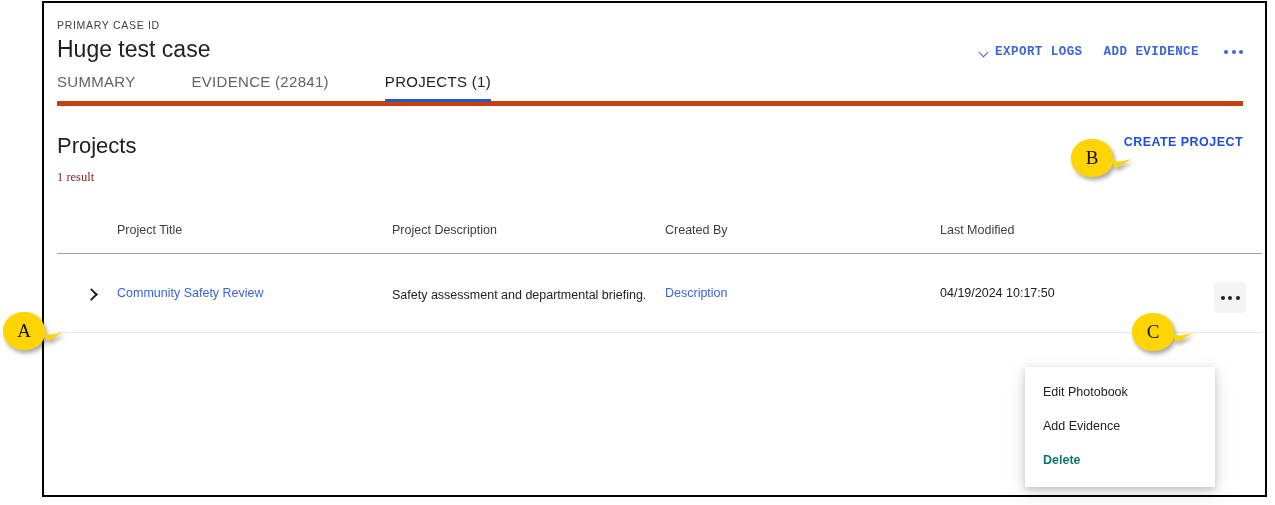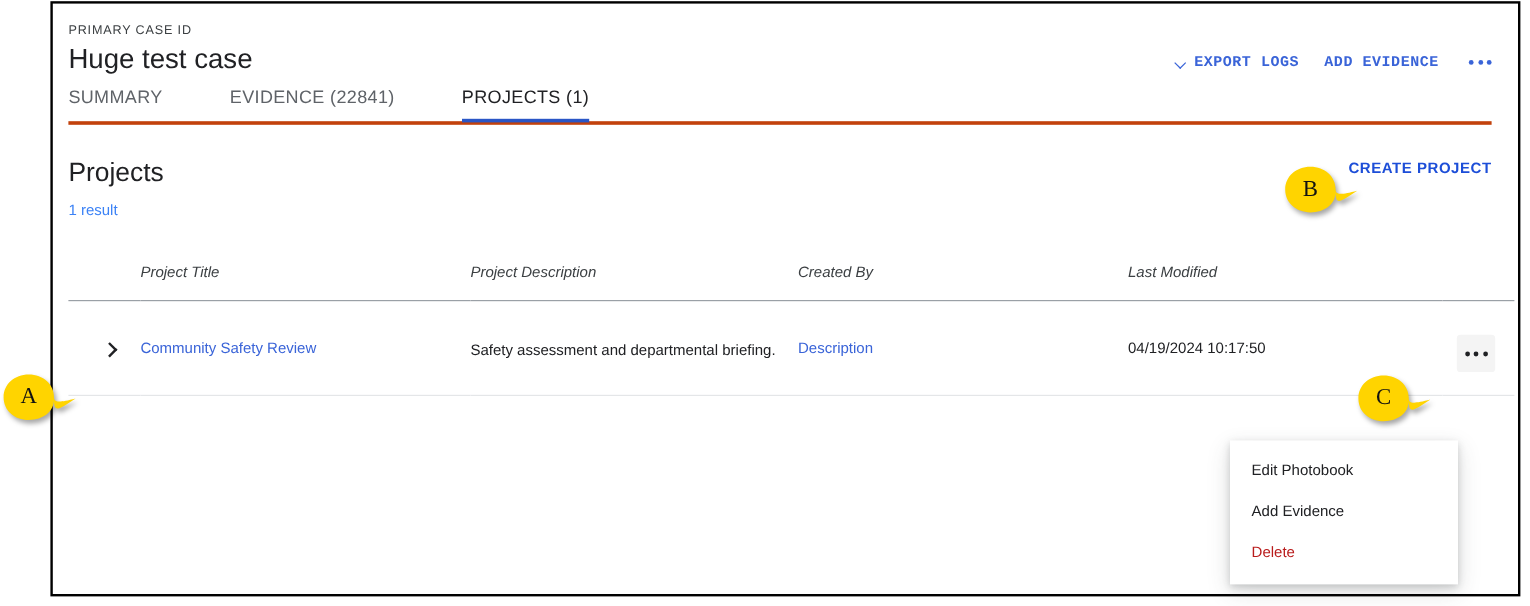--- a/index.html
+++ b/index.html
@@ -107,21 +107,21 @@
     position: relative;
     margin-top: 9px;
     padding-left: 13px;
     padding-right: 22px;
   }
   .tabs {
     display: flex;
     align-items: flex-end;
     gap: 0px;
     position: relative;
-    border-bottom: 3px solid #c2410c;
+    border-bottom: 5px solid #c2410c;
   }
   .tab {
     font-size: 15px;
     letter-spacing: 0.3px;
     color: #5f6368;
     padding: 4px 0 11px 0;
     margin-right: 56px;
     cursor: pointer;
     position: relative;
     white-space: nowrap;
@@ -150,22 +150,23 @@
   }
   .section-title {
     font-size: 22px;
     font-weight: 400;
     color: #202124;
     margin: 0;
     line-height: 26px;
   }
   .result-count {
     font-size: 12.5px;
-    color: #3b82f6;
+    color: #7f1d1d;
     margin-top: 11px;
+    font-family: Liberation Serif, serif;
   }
   .create-project {
     position: absolute;
     right: 0;
     top: 29px;
     font-size: 12.5px;
     font-weight: 700;
     letter-spacing: 0.45px;
     color: #1d4ed8;
     text-transform: uppercase;
@@ -180,21 +181,20 @@
     margin-top: 38px;
     table-layout: fixed;
   }
   table.projects th {
     text-align: left;
     font-size: 12.5px;
     font-weight: 400;
     color: #3c4043;
     padding: 0 0 16px 0;
     border-bottom: 1px solid #9aa0a6;
-    font-style: italic;
   }
   table.projects td {
     padding: 32px 0 19px 0;
     border-bottom: 1px solid #e4e6e8;
     vertical-align: top;
     font-size: 12.5px;
     color: #202124;
   }
   .col-expand { width: 60px; }
   .col-title  { width: 275px; }
@@ -257,21 +257,21 @@
     z-index: 30;
   }
   .ctx-item {
     font-size: 12.5px;
     color: #202124;
     padding: 9px 0 9px 18px;
     cursor: pointer;
     user-select: none;
     line-height: 16px;
   }
-  .ctx-item.danger { color: #b91c1c; }
+  .ctx-item.danger { color: #0f766e; font-weight: bold; }
 
   
   .badge {
     position: absolute;
     width: 62px;
     height: 40px;
     z-index: 60;
   }
   .badge .blob {
     position: absolute;

